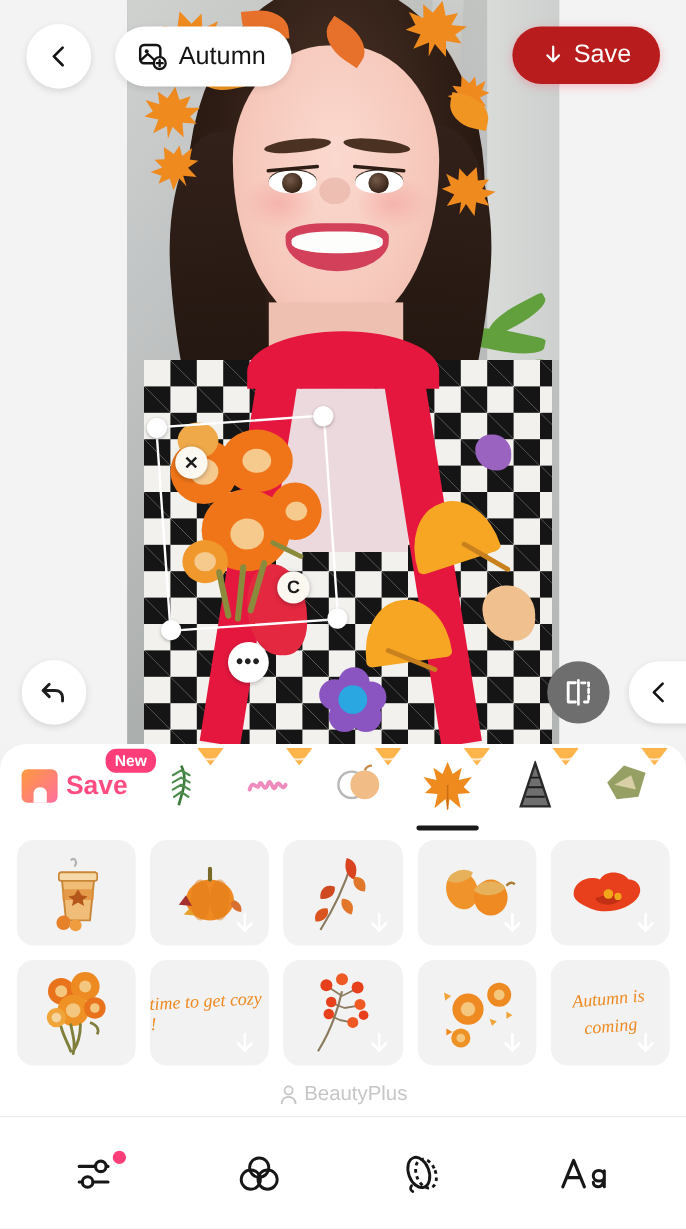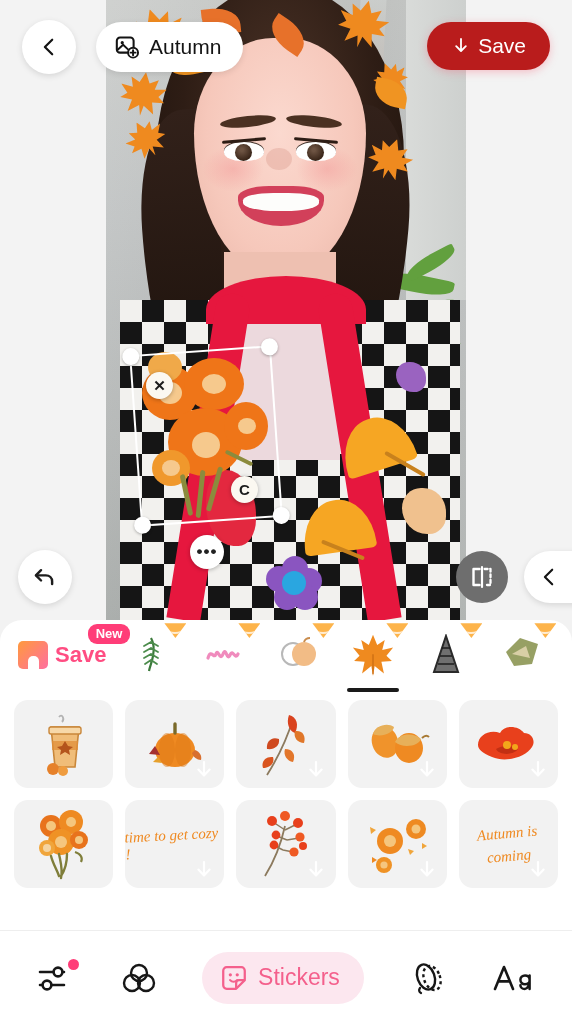--- a/index.html
+++ b/index.html
@@ -659,20 +659,27 @@
       </div>
 
       <div class="tile">
         <span class="sticker-fonts" style="color:#ef8a22;font-size:15px;font-style:italic;transform:rotate(-5deg);width:78px;line-height:1.5;text-align:center;">Autumn is coming</span>
         <svg class="dl-arrow" width="24" height="24" viewBox="0 0 24 24">
           <path d="M12 4v13M6.4 11.6 12 17.4l5.6-5.8" fill="none" stroke="#fff" stroke-width="2.2" stroke-linecap="round" stroke-linejoin="round"></path>
         </svg>
       </div>
     </div>
 
+    <div class="attrib">
+      <svg width="15" height="17" viewBox="0 0 16 18">
+        <circle cx="8" cy="5" r="3.6" fill="none" stroke="#c6c6c6" stroke-width="1.6"></circle>
+        <path d="M1.8 17c0-4 2.8-6.4 6.2-6.4S14.2 13 14.2 17" fill="none" stroke="#c6c6c6" stroke-width="1.6"></path>
+      </svg>
+      <span>BeautyPlus</span>
+    </div>
   </div>
 
   <div class="toolbar">
 
     <div class="tool">
       <svg width="40" height="34" viewBox="0 0 40 34">
         <path d="M4 11h24M4 24h24" stroke="#171717" stroke-width="2.6" stroke-linecap="round"></path>
         <circle cx="22" cy="11" r="4.4" fill="#fff" stroke="#171717" stroke-width="2.6"></circle>
         <circle cx="11" cy="24" r="4.4" fill="#fff" stroke="#171717" stroke-width="2.6"></circle>
       </svg>
@@ -680,30 +687,20 @@
     </div>
 
     <div class="tool">
       <svg width="38" height="34" viewBox="0 0 38 34">
         <circle cx="19" cy="12" r="8" fill="none" stroke="#171717" stroke-width="2.4"></circle>
         <circle cx="12" cy="22" r="8" fill="none" stroke="#171717" stroke-width="2.4"></circle>
         <circle cx="26" cy="22" r="8" fill="none" stroke="#171717" stroke-width="2.4"></circle>
       </svg>
     </div>
 
-    <div class="tool tool-active">
-      <svg width="28" height="28" viewBox="0 0 26 26">
-        <path d="M3 6.2c0-1.8 1.4-3.2 3.2-3.2h13.6C21.6 3 23 4.4 23 6.2V15l-8 8H6.2C4.4 23 3 21.6 3 19.8z" fill="none" stroke="#F4608C" stroke-width="2.1" stroke-linejoin="round"></path>
-        <path d="M23 15h-5.4c-1.4 0-2.6 1.2-2.6 2.6V23" fill="none" stroke="#F4608C" stroke-width="2.1" stroke-linejoin="round"></path>
-        <circle cx="9.6" cy="10" r="1.5" fill="#F4608C"></circle>
-        <circle cx="16" cy="10" r="1.5" fill="#F4608C"></circle>
-        <path d="M9.4 15c1.8 2 4.6 2 6.4 0" fill="none" stroke="#F4608C" stroke-width="2" stroke-linecap="round"></path>
-      </svg>
-      <span class="lbl">Stickers</span>
-    </div>
 
     <div class="tool">
       <svg width="40" height="36" viewBox="0 0 40 36">
         <ellipse cx="18" cy="17" rx="8.5" ry="13" fill="none" stroke="#171717" stroke-width="2.4" transform="rotate(-20 18 17)"></ellipse>
         <ellipse cx="24" cy="18" rx="8" ry="12.5" fill="none" stroke="#171717" stroke-width="2.4" stroke-dasharray="3 3" transform="rotate(-20 24 18)"></ellipse>
         <path d="M12 28c-1.5 2-1 4 1 5" fill="none" stroke="#171717" stroke-width="2.3" stroke-linecap="round"></path>
       </svg>
     </div>
 
     <div class="tool">

